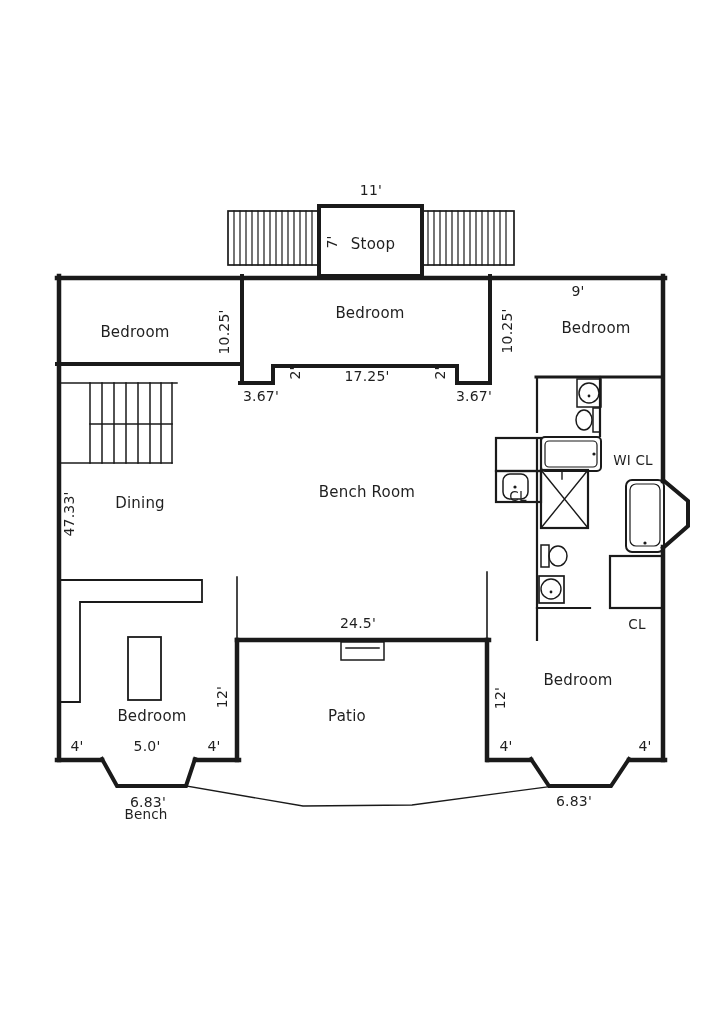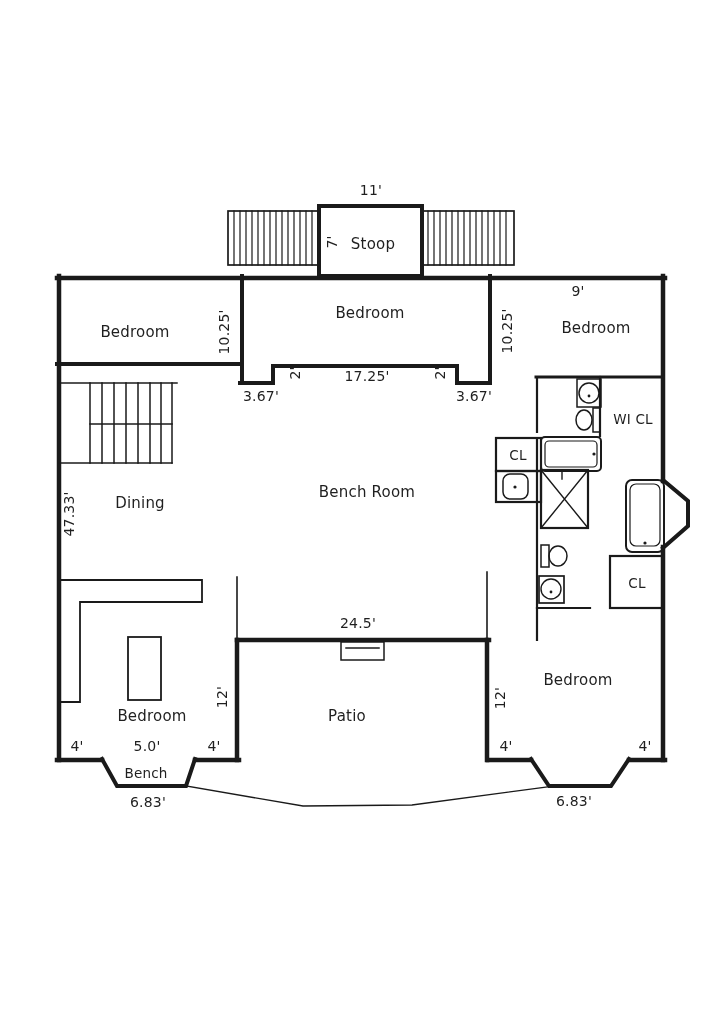--- a/index.html
+++ b/index.html
@@ -2,21 +2,21 @@
 <html><head>
 <meta charset="utf-8">
 <style>
   html,body{margin:0;padding:0;background:#ffffff;}
   .page{position:relative;width:722px;height:1011px;background:#ffffff;overflow:hidden;
         font-family:"DejaVu Sans","Liberation Sans",sans-serif;}
   .plan-svg{position:absolute;left:0;top:0;}
   .lbl{position:absolute;transform:translate(-50%,-50%);font-size:15px;color:#1f1f1f;
        white-space:nowrap;letter-spacing:.2px;line-height:1;}
   .dim{font-size:14px;}
-  .sm{font-size:13.5px;}
+  .sm{font-size:13.5px;margin-top:41px;}
   .rot{transform:translate(-50%,-50%) rotate(-90deg);}
 </style>
 </head>
 <body>
 
 <div class="page">
 
   <svg class="plan-svg" width="722" height="1011" viewBox="0 0 722 1011" fill="none" stroke="#1a1a1a" stroke-linecap="square">
 
     <g stroke-width="1.7">

